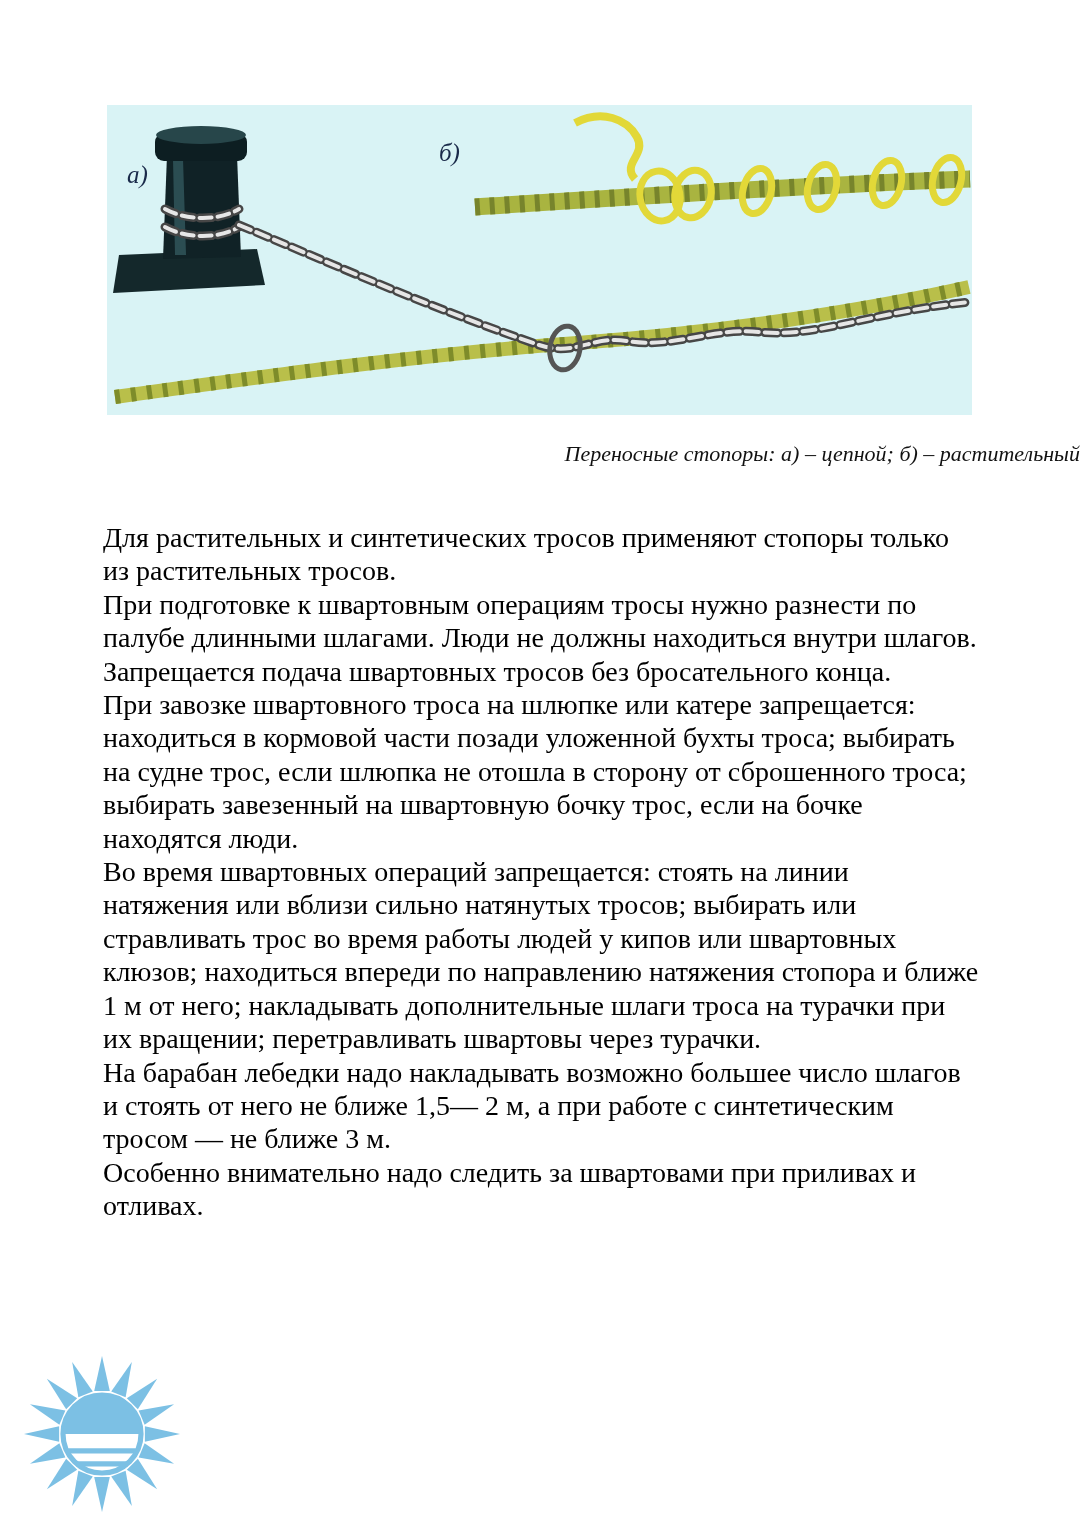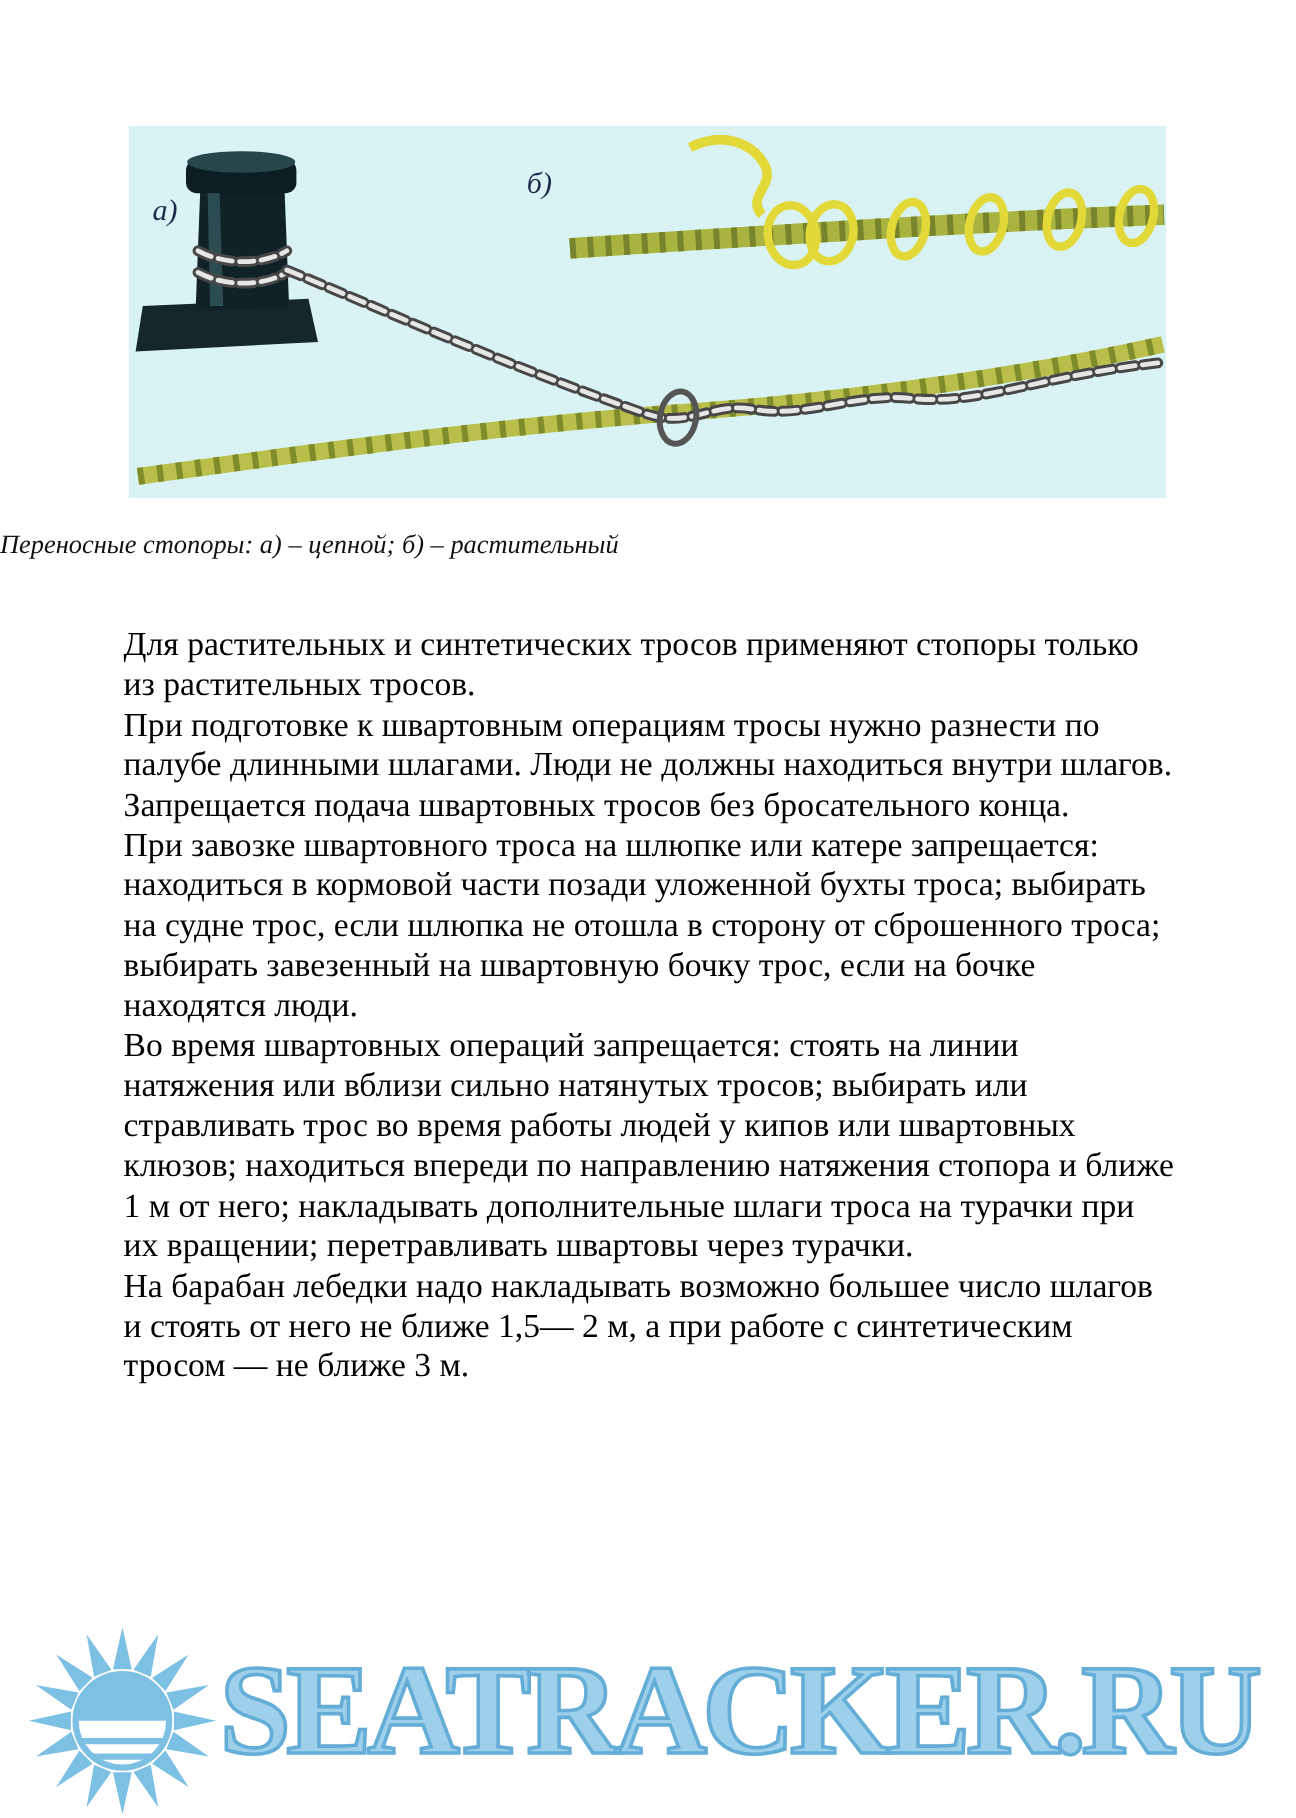--- a/index.html
+++ b/index.html
@@ -18,21 +18,21 @@
     top: 105px;
     width: 865px;
     height: 310px;
   }
   .figure svg { display: block; width: 100%; height: 100%; }
   .caption {
     position: absolute;
     left: 0;
     top: 441px;
     width: 1080px;
-    text-align: left;
+    text-align: right;
     font-style: italic;
     font-size: 22px;
     color: #111111;
   }
   .body-text {
     position: absolute;
     left: 103px;
     top: 521px;
     width: 878px;
     font-size: 28px;
@@ -124,20 +124,21 @@
 
 <div class="caption">Переносные стопоры: а) – цепной; б) – растительный</div>
 
 <div class="body-text">
   <p>Для растительных и синтетических тросов применяют стопоры только из растительных тросов.</p>
   <p>При подготовке к швартовным операциям тросы нужно разнести по палубе длинными шлагами. Люди не должны находиться внутри шлагов.</p>
   <p>Запрещается подача швартовных тросов без бросательного конца.</p>
   <p>При завозке швартовного троса на шлюпке или катере запрещается: находиться в кормовой части позади уложенной бухты троса; выбирать на судне трос, если шлюпка не отошла в сторону от сброшенного троса; выбирать завезенный на швартовную бочку трос, если на бочке находятся люди.</p>
   <p>Во время швартовных операций запрещается: стоять на линии натяжения или вблизи сильно натянутых тросов; выбирать или стравливать трос во время работы людей у кипов или швартовных клюзов; находиться впереди по направлению натяжения стопора и ближе 1 м от него; накладывать дополнительные шлаги троса на турачки при их вращении; перетравливать швартовы через турачки.</p>
   <p>На барабан лебедки надо накладывать возможно большее число шлагов и стоять от него не ближе 1,5— 2 м, а при работе с синтетическим тросом — не ближе 3 м.</p>
+  <p>Особенно внимательно надо следить за швартовами при приливах и отливах.</p>
 </div>
 
 <div class="watermark">
   <svg class="sun" viewBox="0 0 120 120">
     <defs>
       <polygon id="ray" points="60,0 66,27 54,27"></polygon>
     </defs>
     <g fill="#7cc0e4">
       <use href="#ray"></use>
       <use href="#ray" transform="rotate(22.5 60 60)"></use>
@@ -154,14 +155,13 @@
       <use href="#ray" transform="rotate(270 60 60)"></use>
       <use href="#ray" transform="rotate(292.5 60 60)"></use>
       <use href="#ray" transform="rotate(315 60 60)"></use>
       <use href="#ray" transform="rotate(337.5 60 60)"></use>
     </g>
     <circle cx="60" cy="60" r="30" fill="none" stroke="#7cc0e4" stroke-width="4"></circle>
     <path d="M30 60 A30 30 0 0 1 90 60 Z" fill="#7cc0e4"></path>
     <line x1="34" y1="73" x2="86" y2="73" stroke="#7cc0e4" stroke-width="4"></line>
     <line x1="40" y1="83" x2="80" y2="83" stroke="#7cc0e4" stroke-width="4"></line>
   </svg>
-  <div class="wm-text">SEATRACKER.RU</div>
 </div>
 
 </body></html>

